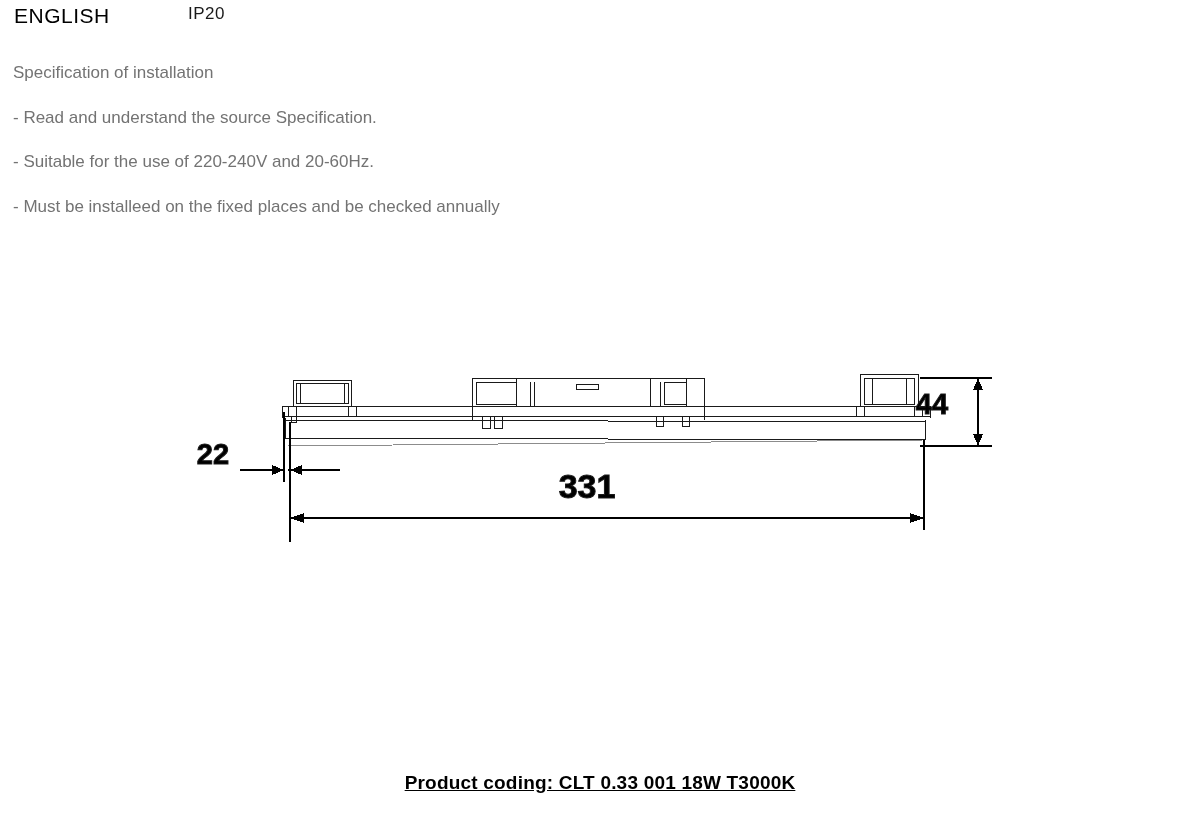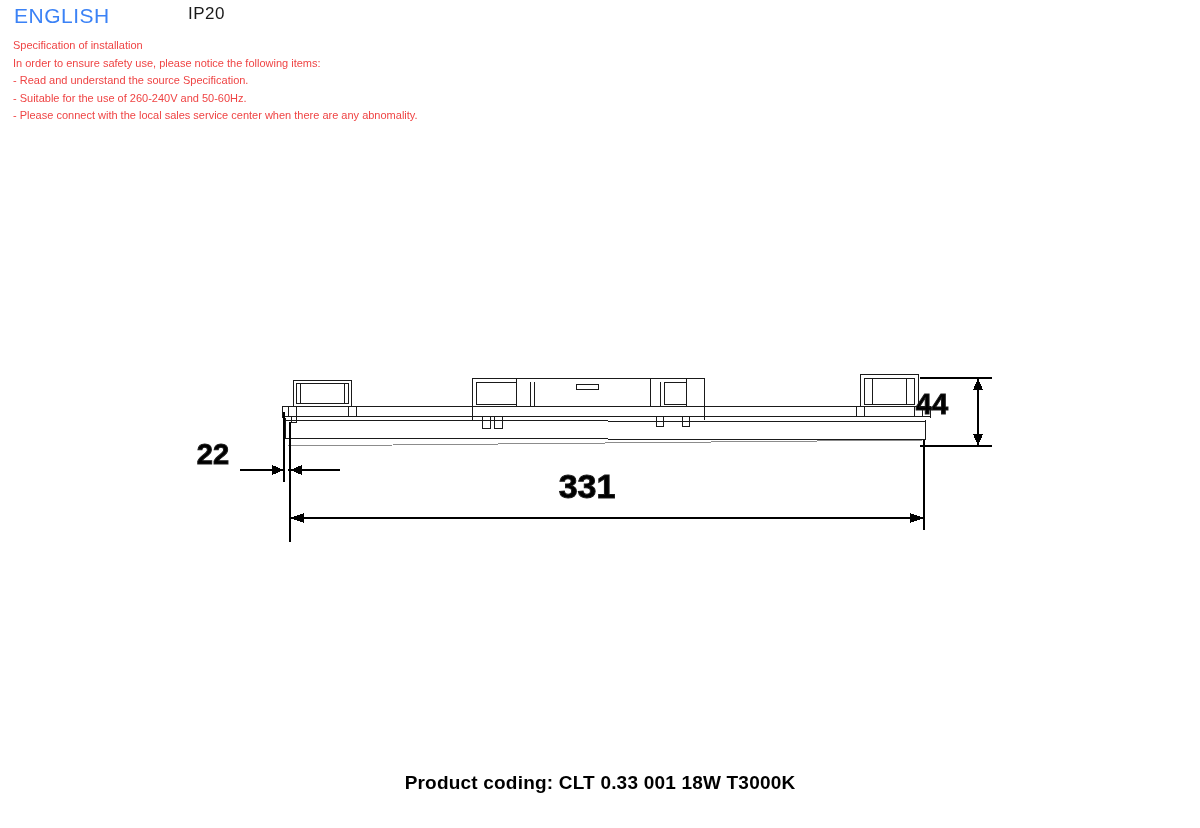--- a/index.html
+++ b/index.html
@@ -23,43 +23,44 @@
     left: 14px;
     width: 600px;
     height: 30px;
   }
   .header-lang {
     position: absolute;
     left: 0;
     top: 0;
     font-size: 21px;
     letter-spacing: 0.5px;
-    color: #3b82f6;
+    color: #000000;
   }
   .header-ip {
     position: absolute;
     left: 174px;
     top: 0;
     font-size: 17px;
     letter-spacing: 0.5px;
     color: #1a1a1a;
   }
 
   
   .spec {
     position: absolute;
     top: 37px;
     left: 13px;
     width: 900px;
   }
   .spec-line {
-    font-size: 11px;
+    font-size: 17px;
     line-height: 17.6px;
-    color: #ef4444;
+    color: #737373;
     white-space: pre;
+    margin-top: 27px;
   }
 
   
   .drawing {
     position: absolute;
     left: 0;
     top: 330px;
     width: 1200px;
     height: 300px;
   }
@@ -78,36 +79,36 @@
     left: 0;
     top: 772px;
     width: 1200px;
     text-align: center;
   }
   .footer-text {
     font-size: 19px;
     font-weight: bold;
     color: #000000;
     letter-spacing: 0.2px;
+    text-decoration: underline;
   }
 </style>
 </head>
 <body>
 
 <div class="header">
   <div class="header-lang">ENGLISH</div>
   <div class="header-ip">IP20</div>
 </div>
 
 <div class="spec">
   <div class="spec-line">Specification of installation</div>
-  <div class="spec-line">In order to ensure safety use, please notice the following items:</div>
   <div class="spec-line">- Read and understand the source Specification.</div>
-  <div class="spec-line">- Suitable for the use of 260-240V and 50-60Hz.</div>
-  <div class="spec-line">- Please connect with the local sales service center when there are any abnomality.</div>
+  <div class="spec-line">- Suitable for the use of 220-240V and 20-60Hz.</div>
+  <div class="spec-line">- Must be installeed on the fixed places and be checked annually</div>
 </div>
 
 <div class="drawing">
   <svg width="1200" height="300" viewBox="0 0 1200 300" xmlns="http://www.w3.org/2000/svg">
     <g stroke="#1a1a1a" fill="none" stroke-width="1" shape-rendering="crispEdges">
 
       <g>
 
         <line x1="282" y1="76" x2="930" y2="76"></line>
         <line x1="282" y1="86" x2="930" y2="86"></line>

